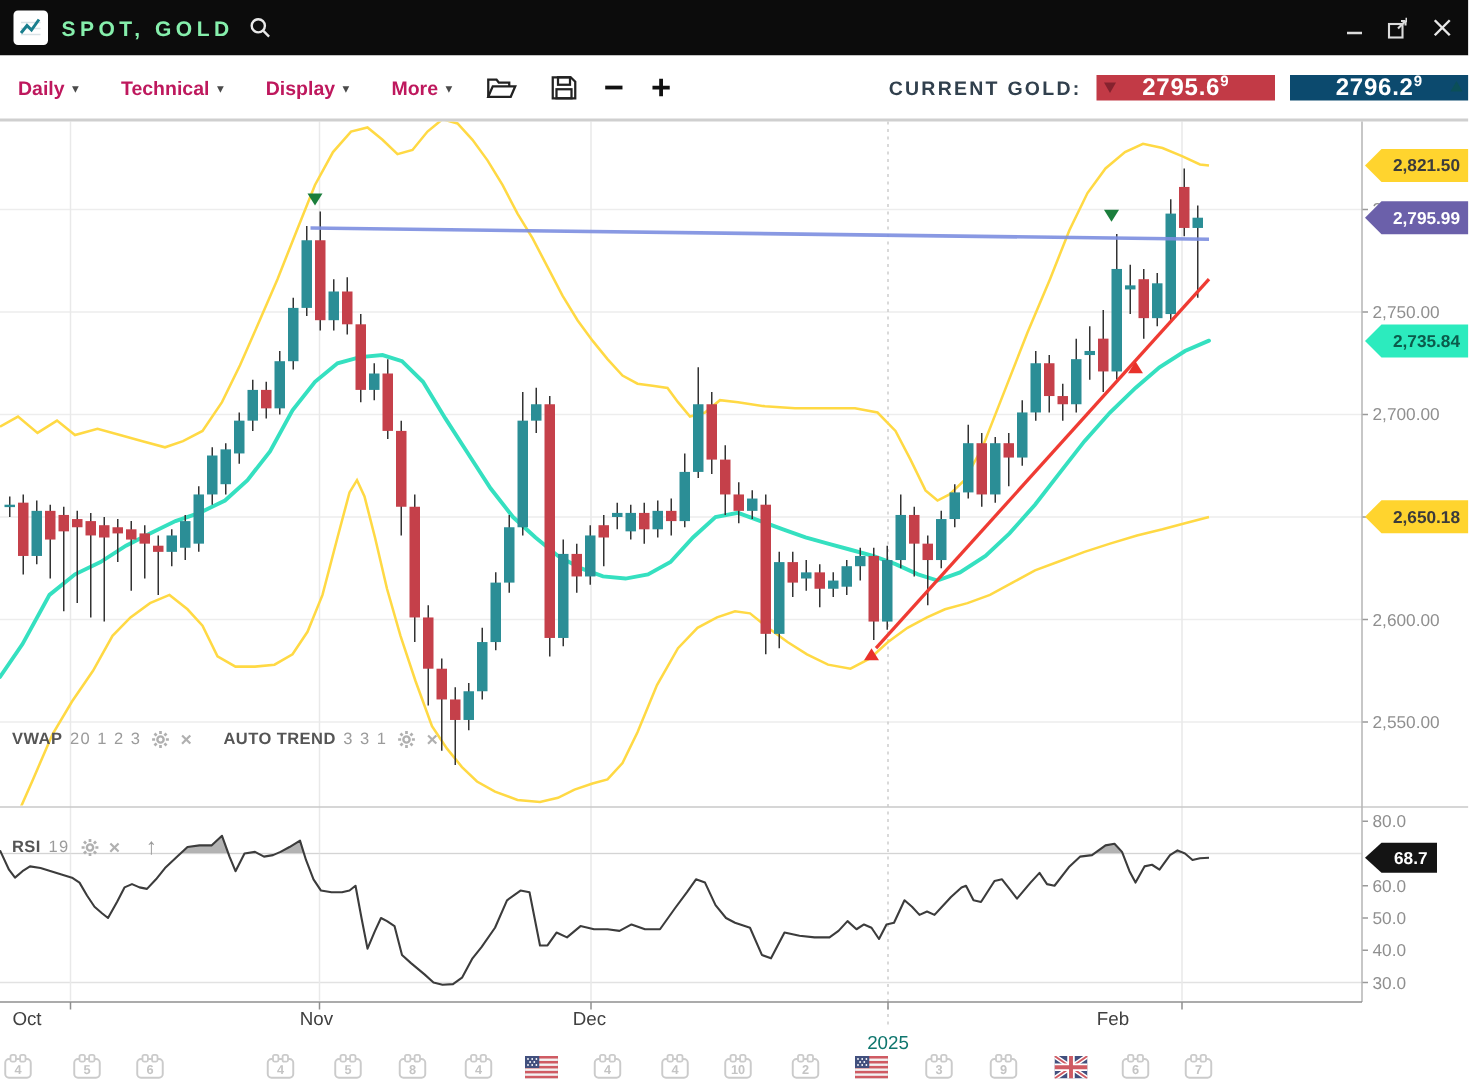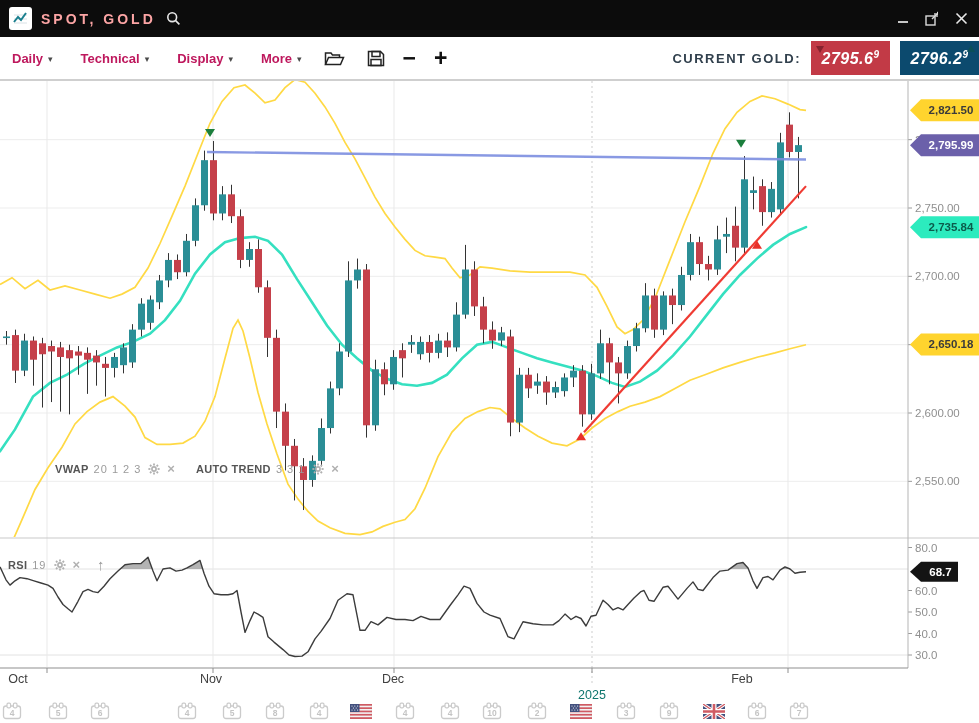--- a/index.html
+++ b/index.html
@@ -2,35 +2,35 @@
 <html><head>
 <meta charset="utf-8">
 <style>
   html,body{margin:0;padding:0;background:#fff;}
   body{width:979px;height:723px;overflow:hidden;font-family:"Liberation Sans",sans-serif;}
   #app{position:relative;width:979px;height:723px;background:#fff;overflow:hidden;}
 
   
   .titlebar{position:absolute;left:0;top:0;width:979px;height:37px;background:#0c0c0c;display:flex;align-items:center;}
   .logo{width:23px;height:23px;margin-left:9px;background:#fff;border-radius:3px;display:flex;align-items:center;justify-content:center;}
-  .tb-title{color:#fca5a5;font-size:14px;font-weight:600;letter-spacing:3px;margin-left:9px;}
+  .tb-title{color:#86efac;font-size:14px;font-weight:600;letter-spacing:3px;margin-left:9px;}
   .tb-search{margin-left:10px;display:flex;align-items:center;cursor:pointer;}
   .win-controls{margin-left:auto;display:flex;align-items:center;gap:13px;margin-right:10px;}
   .win-btn{width:16px;height:16px;display:flex;align-items:center;justify-content:center;cursor:pointer;}
 
   
   .toolbar{position:absolute;left:0;top:37px;width:979px;height:43px;background:#fff;border-bottom:1px solid #cfcfcf;display:flex;align-items:center;box-sizing:border-box;}
   .menu{display:flex;align-items:center;margin-left:12px;cursor:pointer;}
   .menu .lbl{font-size:13px;font-weight:bold;color:#be185d;}
   .menu .caret{font-size:9px;color:#4a4a4a;margin-left:5px;padding-top:2px;}
   .menu.m-tech{margin-left:28px;} .menu.m-disp{margin-left:28px;} .menu.m-more{margin-left:28px;justify-content:space-between;}
   .tool-ic{margin-left:22px;display:flex;align-items:center;cursor:pointer;}
   .tool-glyph{font-size:23px;font-weight:bold;color:#111;line-height:1;margin-left:18px;cursor:pointer;}
   .cp-label{margin-left:auto;font-size:13px;font-weight:bold;color:#31404d;letter-spacing:1.5px;}
-  .price-badge{position:relative;height:34px;display:flex;align-items:center;justify-content:center;margin-left:10px;padding:0 4px;min-width:71px;font-style:italic;}
+  .price-badge{position:relative;height:17px;display:flex;align-items:center;justify-content:center;margin-left:10px;padding:0 24px;min-width:71px;}
   .pb-red{background:#c23a46;}
   .pb-teal{background:#0c4a6e;margin-left:10px;margin-right:0;}
   .pb-val{color:#fff;font-size:16px;font-weight:bold;letter-spacing:.5px;}
   .pb-sup{color:#fff;font-size:10px;font-weight:bold;vertical-align:6px;}
   .arr{position:absolute;width:0;height:0;}
   .arr-down{left:5px;top:5px;border-left:4px solid transparent;border-right:4px solid transparent;border-top:7px solid #85222e;}
   .arr-up{right:4px;top:4px;border-left:4px solid transparent;border-right:4px solid transparent;border-bottom:7px solid #0b4f58;}
 
   
   #plot{position:absolute;left:0;top:0;}
@@ -397,21 +397,21 @@
     <div class="price-badge pb-red">
       <span class="arr arr-down"></span>
       <span class="pb-val"><span>2795.6</span><span class="pb-sup">9</span></span>
     </div>
     <div class="price-badge pb-teal">
       <span class="pb-val"><span>2796.2</span><span class="pb-sup">9</span></span>
       <span class="arr arr-up"></span>
     </div>
   </div>
 
-  <div class="ind-row" style="left:8px;top:462px;margin-left:47px;">
+  <div class="ind-row" style="left:8px;top:486px;">
     <div class="ind-group">
       <span class="ind-name">VWAP</span>
       <span class="ind-params">20 1 2 3</span>
       <span class="ind-ic">
         <svg width="12" height="12" viewBox="0 0 12 12">
           <circle cx="6" cy="6" r="2.1" fill="none" stroke="#b0b0b0" stroke-width="1.6"></circle>
           <g stroke="#b0b0b0" stroke-width="1.8">
             <line x1="6" y1="0.4" x2="6" y2="2.4"></line>
               <line x1="6" y1="9.6" x2="6" y2="11.6"></line>
             <line x1="0.4" y1="6" x2="2.4" y2="6"></line>

